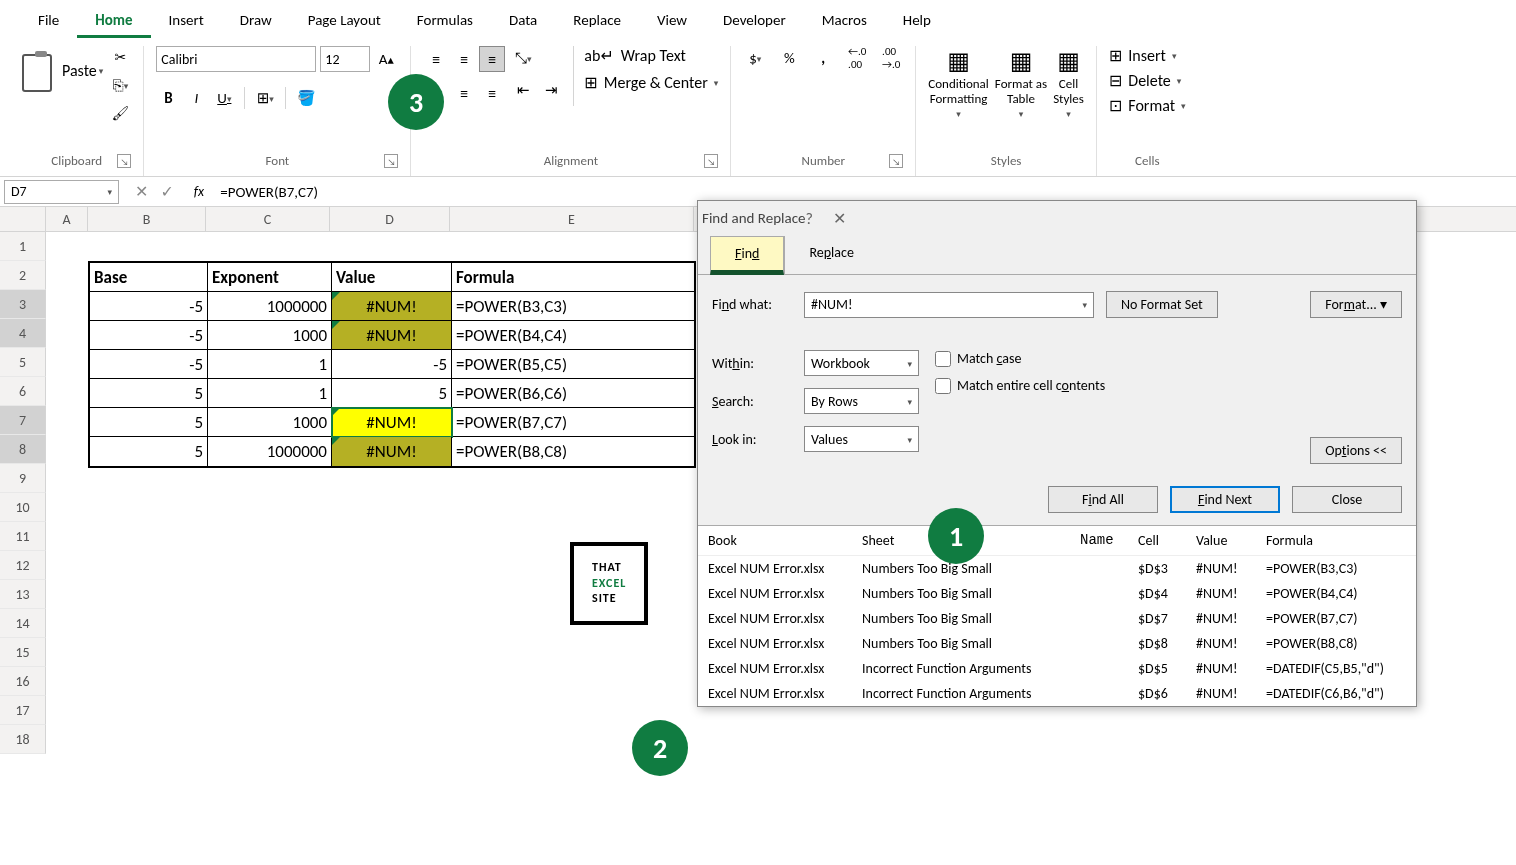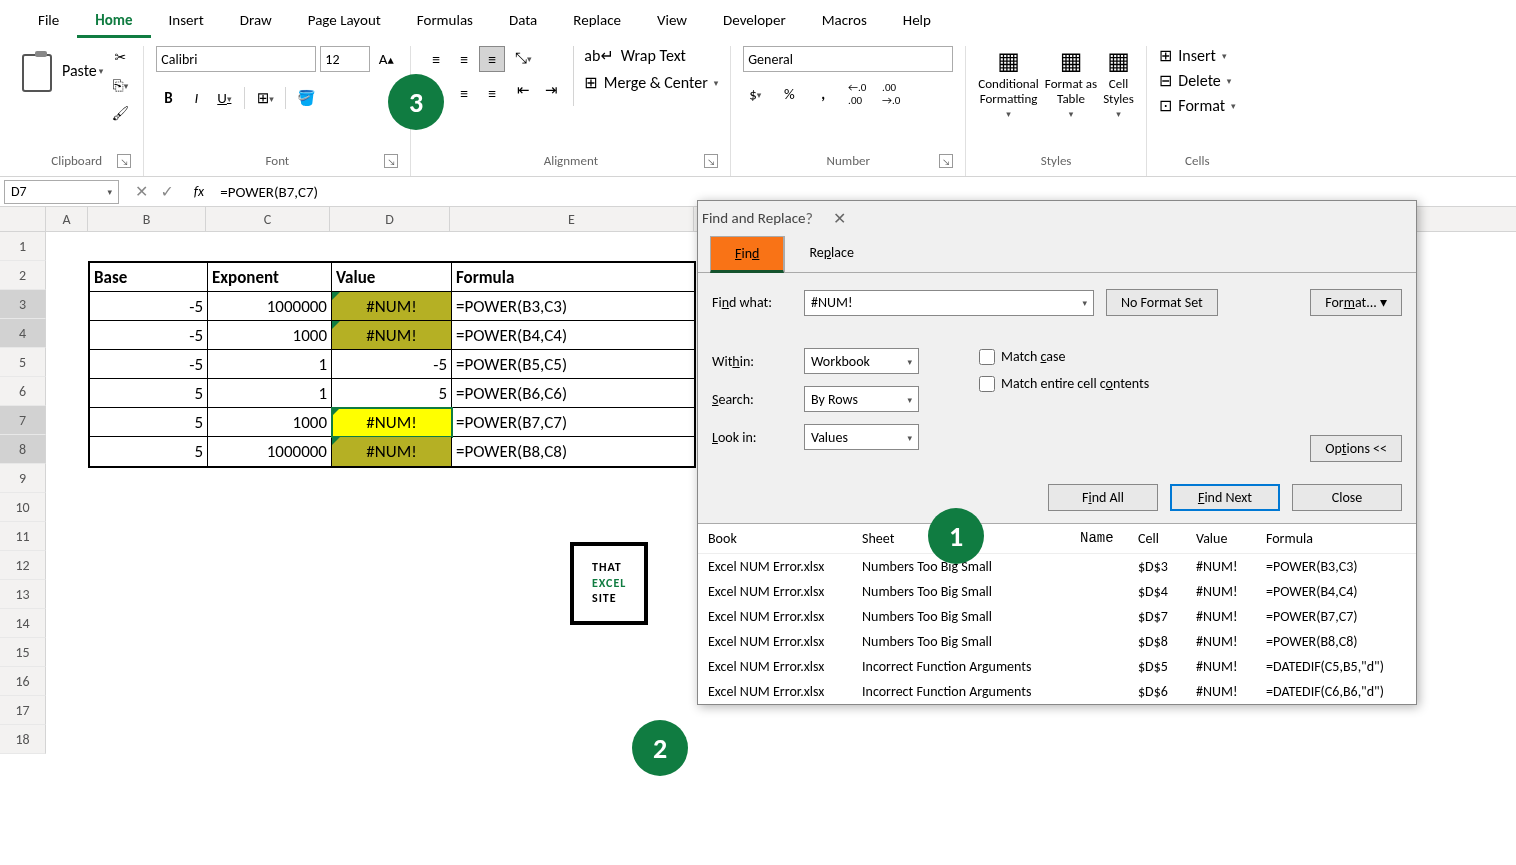--- a/index.html
+++ b/index.html
@@ -94,21 +94,21 @@
 
 .logo-box { position: absolute; top: 310px; left: 524px; border: 4px solid #000; padding: 14px 18px; font-family: Arial; font-weight: bold; font-size: 12px; line-height: 1.3; letter-spacing: 1px; }
 .logo-box .green { color: #107c41; }
 
 
 .dialog { position: absolute; top: 200px; left: 697px; width: 720px; background: #f0f0f0; border: 1px solid #888; box-shadow: 2px 2px 10px rgba(0,0,0,0.3); font-size: 14px; }
 .dlg-title { display: flex; padding: 8px 4px; font-size: 15px; color: #444; }
 .dlg-close { display: flex; gap: 20px; color: #666; font-size: 16px; }
 .dlg-tabs { display: flex; margin: 0 12px; }
 .dlg-tab { padding: 8px 24px; border: 1px solid #aaa; background: #f8f8f8; font-size: 14px; margin-bottom: -1px; }
-.dlg-tab.active { background: #f97316; border-bottom: 3px solid #14532d; }
+.dlg-tab.active { background: #fef9c3; border-bottom: 5px solid #14532d; }
 .dlg-tab:not(.active) { border-top: none; border-right: none; background: transparent; border-bottom: 1px solid #aaa; }
 .dlg-body { padding: 16px 14px 10px; border-top: 1px solid #aaa; }
 .dlg-row { display: flex; align-items: center; gap: 12px; margin-bottom: 12px; }
 .dlg-label { width: 80px; }
 .dlg-input { flex: 0 0 290px; height: 26px; border: 1px solid #888; padding: 0 6px; display: flex; align-items: center; justify-content: space-between; background: #fff; }
 .dlg-btn { height: 27px; border: 1px solid #888; background: #e8e8e8; padding: 0 14px; font-size: 14px; display: flex; align-items: center; cursor: pointer; }
 .dlg-select { width: 115px; height: 26px; border: 1px solid #888; padding: 0 6px; display: flex; align-items: center; justify-content: space-between; background: #fff; }
 .dlg-check { display: flex; align-items: center; gap: 6px; }
 .dlg-check input { width: 16px; height: 16px; }
 .dlg-buttons { display: flex; justify-content: flex-end; gap: 12px; padding: 12px 14px; }
@@ -222,21 +222,20 @@
             <span>Merge &amp; Center</span> 
             <span class="dropdown-arrow">▾</span>
           </div>
       </div>
     </div>
     <div class="group-label"><span>Alignment</span><span class="dialog-launcher">↘</span></div>
   </div>
 
   <div class="group">
     <div class="group-body" style="flex-direction:column;gap:10px;">
-      <input class="num-select" value="General" style="">
       <div style="display:flex;gap:10px;align-items:center;">
         <div class="fmt-btn">$ <span class="dropdown-arrow">▾</span></div>
         <div class="fmt-btn">%</div>
         <div class="fmt-btn" style="font-weight:bold;">,</div>
         <div class="fmt-btn" style="font-size:11px;">←.0<br>.00</div>
         <div class="fmt-btn" style="font-size:11px;">.00<br>→.0</div>
       </div>
     </div>
     <div class="group-label"><span>Number</span><span class="dialog-launcher">↘</span></div>
   </div>
@@ -400,21 +399,21 @@
     <div class="dlg-row">
       <span class="dlg-label">Fi<span class="underline-char">n</span>d what:</span>
       <div class="dlg-input">
           <span>#NUM!</span>
           <span class="dropdown-arrow">▾</span>
         </div>
       <div class="dlg-btn">No Format Set</div>
       <div class="dlg-btn" style="margin-left:auto;">For<span class="underline-char">m</span>at... ▾</div>
     </div>
     <div style="height:20px;"></div>
-    <div style="display:flex;gap:60px;">
+    <div style="display:flex;gap:16px;">
       <div>
         <div class="dlg-row">
           <span class="dlg-label">Wit<span class="underline-char">h</span>in:</span>
           <div class="dlg-select">
               <span>Workbook</span>
               <span class="dropdown-arrow">▾</span>
             </div>
         </div>
         <div class="dlg-row">
           <span class="dlg-label"><span class="underline-char">S</span>earch:</span>

